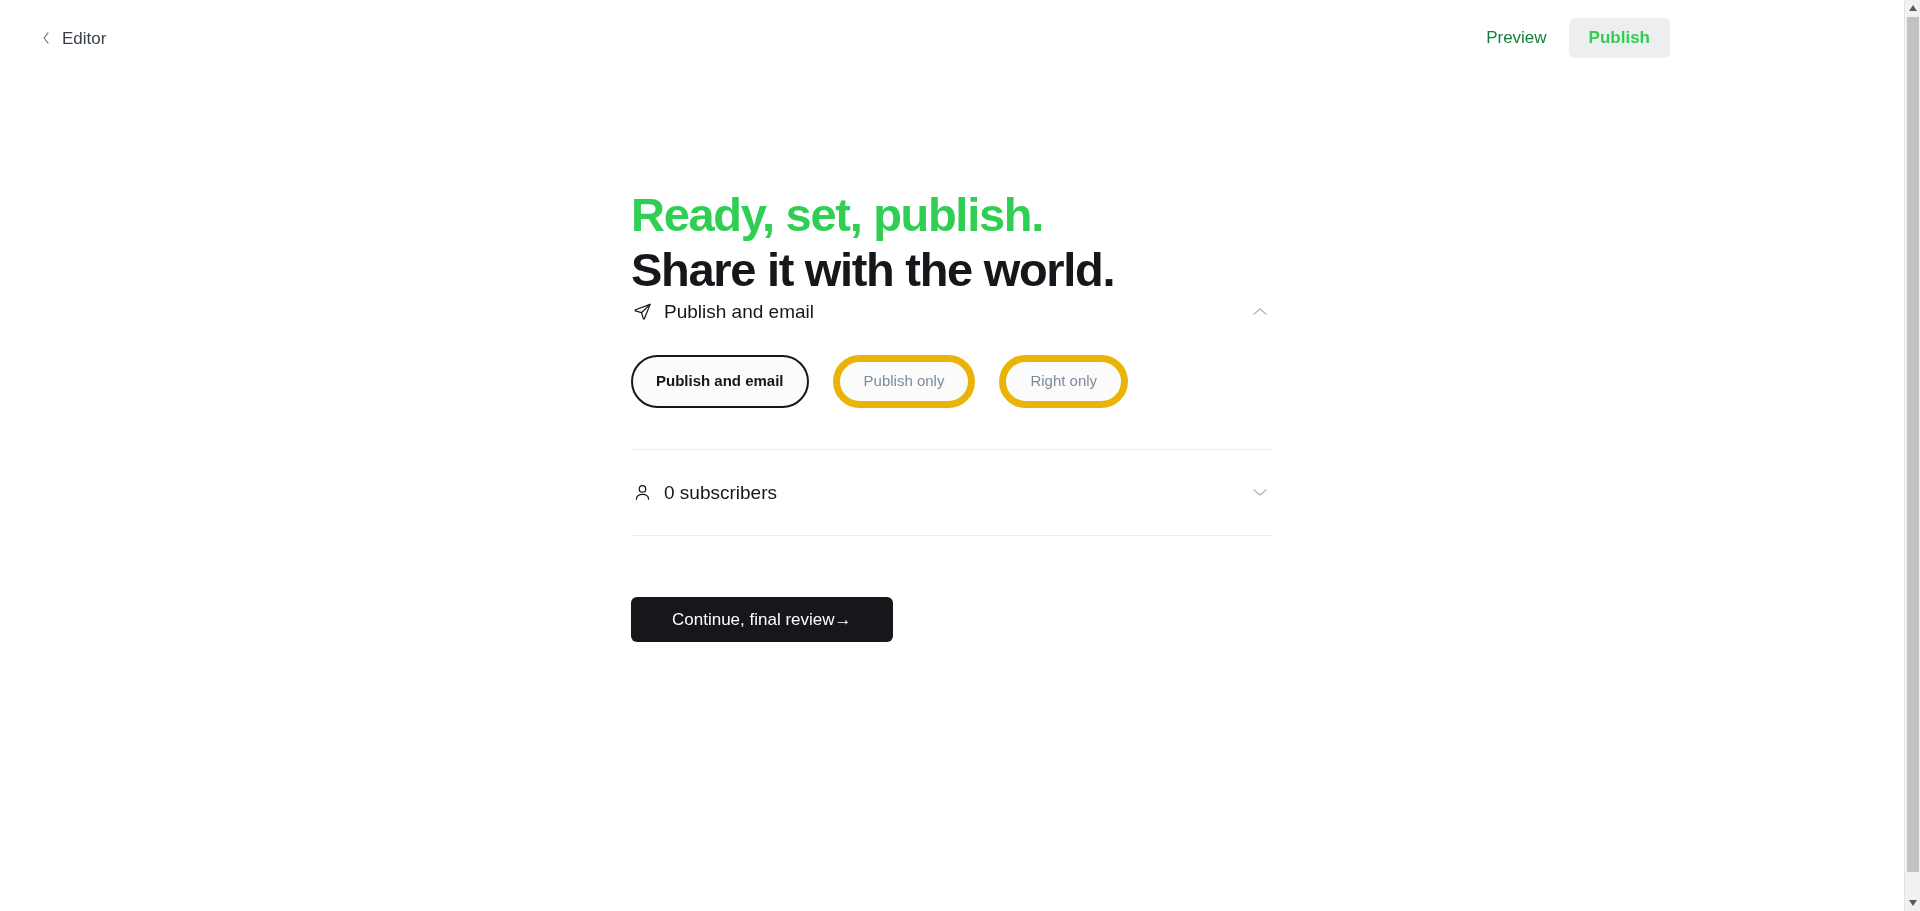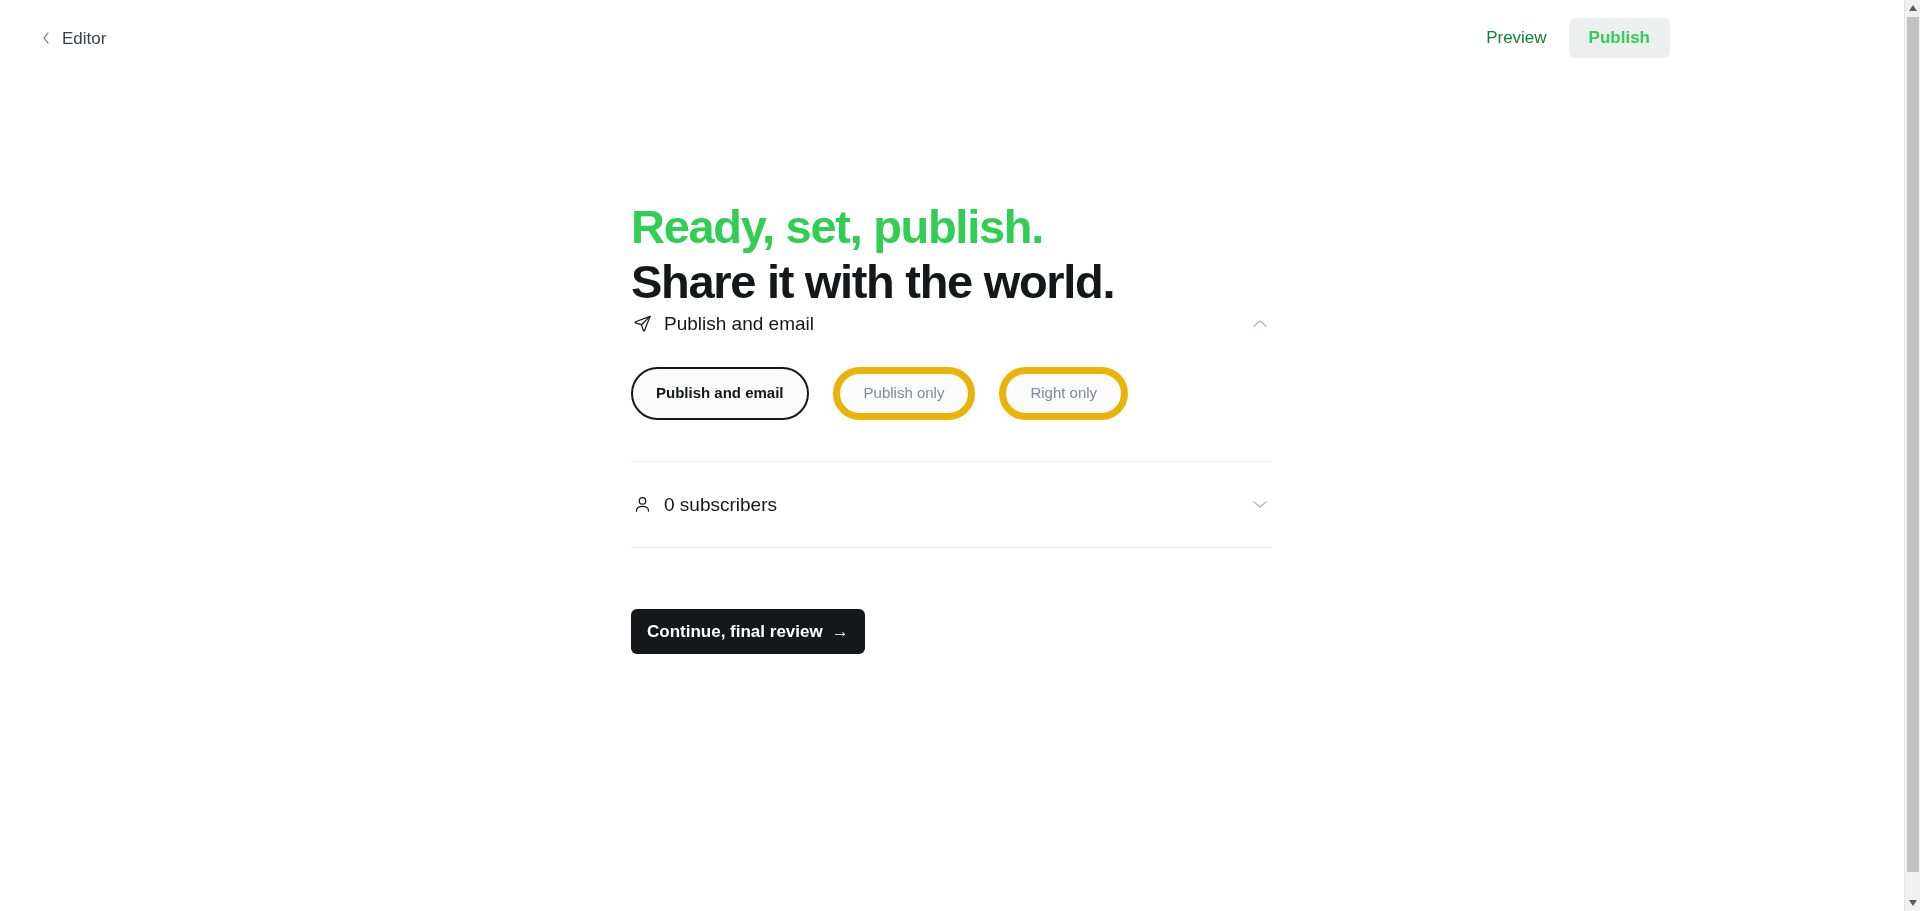--- a/index.html
+++ b/index.html
@@ -79,21 +79,21 @@
     border-radius: 6px;
     cursor: pointer;
     user-select: none;
     font-family: inherit;
   }
 
   
   .content {
     position: absolute;
     left: 631px;
-    top: 200px;
+    top: 188px;
     width: 641px;
   }
 
   .headline {
     margin: 0;
     font-size: 47px;
     font-weight: bold;
     letter-spacing: -1.3px;
     line-height: 1.16;
   }
@@ -182,28 +182,27 @@
 
   .cta-wrap {
     margin-top: 61px;
   }
   .cta-btn {
     background: #15171a;
     color: #ffffff;
     border: none;
     border-radius: 6px;
     font-size: 17px;
-    font-weight: bold;
-    padding: 14px 16px;
+    font-weight: normal;
+    padding: 14px 41px;
     cursor: pointer;
     user-select: none;
     font-family: inherit;
     display: inline-flex;
     align-items: center;
-    gap: 9px;
     line-height: 1;
   }
   .cta-arrow { font-size: 17px; line-height: 1; }
 
   
   .scrollbar {
     position: absolute;
     top: 0;
     right: 0;
     width: 16px;

